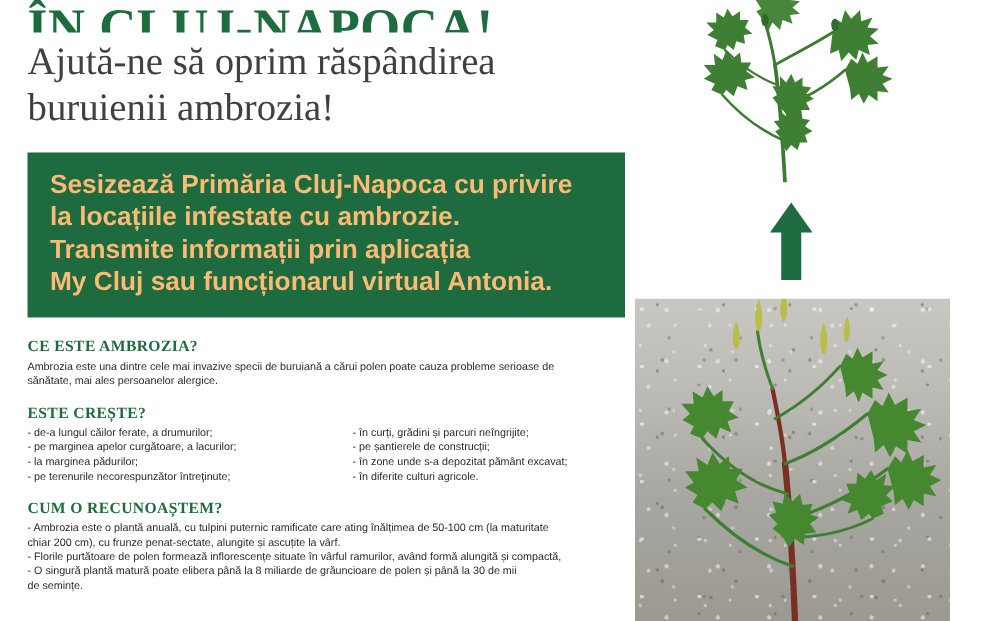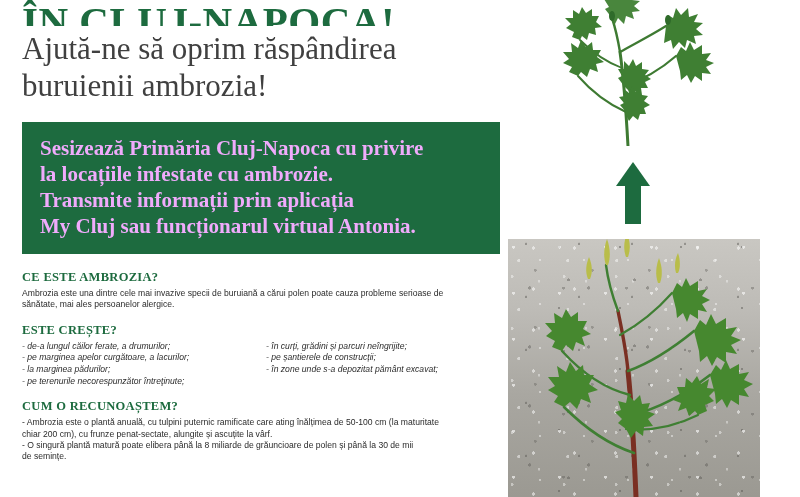--- a/index.html
+++ b/index.html
@@ -59,25 +59,25 @@
   .callout {
     margin-top: 18px;
     background: #1d6b3f;
     color: #ffffff;
     padding: 13px 18px 15px 18px;
     width: 478px;
     box-sizing: border-box;
   }
   .callout p {
     margin: 0;
-    font-family: Liberation Serif, serif;
+    font-family: Liberation Sans, sans-serif;
     font-weight: bold;
     font-size: 21px;
     line-height: 26px;
-    color: #f0abfc;
+    color: #fdba74;
   }
 
   
   .faq {
     margin-top: 16px;
   }
   .faq-block {
     margin-bottom: 12px;
   }
   .faq-q {
@@ -93,22 +93,21 @@
     font-size: 8.6px;
     line-height: 11.4px;
     color: #2b2b2b;
   }
   .faq-a .line {
     display: block;
   }
 
   .two-col {
     display: flex;
-    gap: 16px;
-    font-style: italic;
+    gap: 32px;
   }
   .two-col ul {
     margin: 0;
     padding: 0;
     list-style: none;
     width: 228px;
   }
   .two-col li {
     font-size: 8.6px;
     line-height: 11.6px;
@@ -235,29 +234,31 @@
           <ul>
             <li>- de-a lungul căilor ferate, a drumurilor;</li>
             <li>- pe marginea apelor curgătoare, a lacurilor;</li>
             <li>- la marginea pădurilor;</li>
             <li>- pe terenurile necorespunzător întreţinute;</li>
           </ul>
           <ul>
             <li>- în curți, grădini și parcuri neîngrijite;</li>
             <li>- pe șantierele de construcții;</li>
             <li>- în zone unde s-a depozitat pământ excavat;</li>
+            <li>- în diferite culturi agricole.</li>
           </ul>
         </div>
       </div>
 
       <div class="faq-block">
         <p class="faq-q">CUM O RECUNOAȘTEM?</p>
         <p class="faq-a">
           <span class="line">- Ambrozia este o plantă anuală, cu tulpini puternic ramificate care ating înălțimea de 50-100 cm (la maturitate</span>
           <span class="line">chiar 200 cm), cu frunze penat-sectate, alungite și ascuțite la vârf.</span>
+          <span class="line">- Florile purtătoare de polen formează inflorescențe situate în vârful ramurilor, având formă alungită și compactă,</span>
           <span class="line">- O singură plantă matură poate elibera până la 8 miliarde de grăuncioare de polen și până la 30 de mii</span>
           <span class="line">de semințe.</span>
         </p>
       </div>
 
     </div>
   </div>
 
   <div class="right-col">
 

